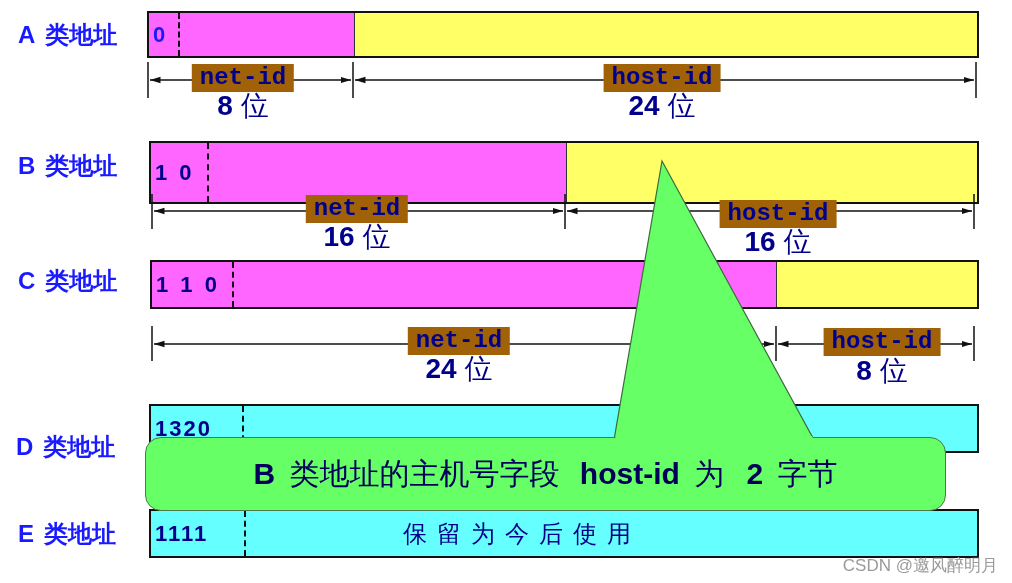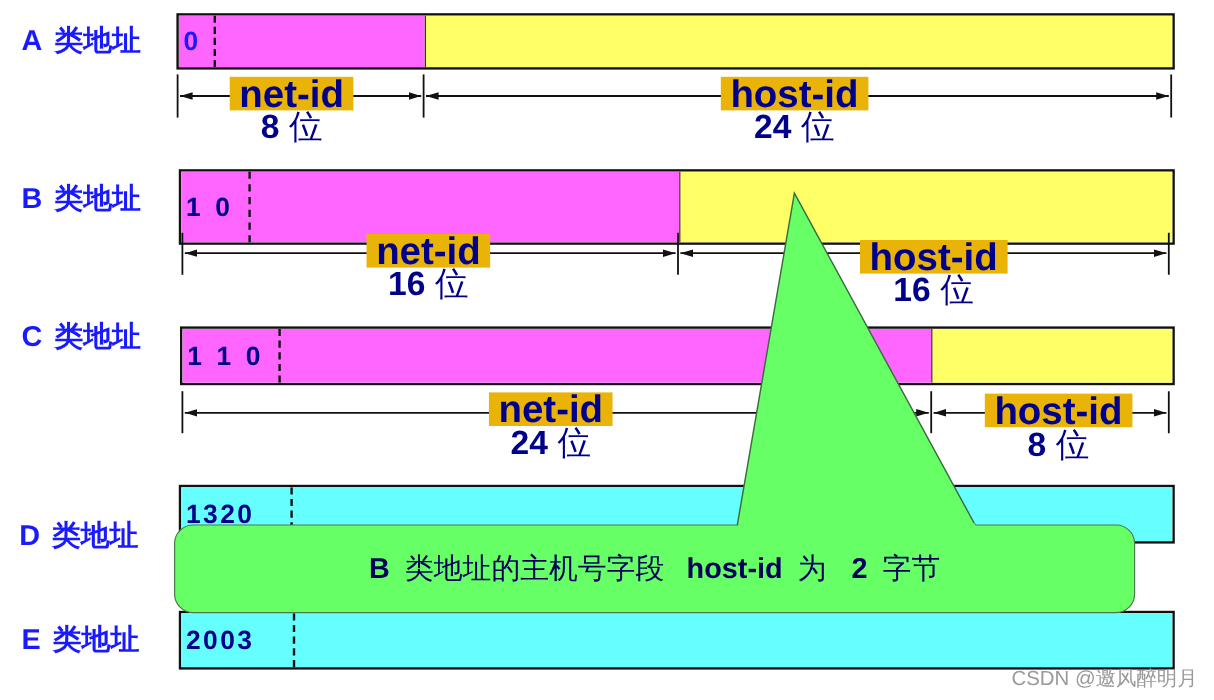--- a/index.html
+++ b/index.html
@@ -10,25 +10,25 @@
     .row-label .txt { font-weight: bold; margin-left: 10px; }
     .bar { position: absolute; border: 2px solid #111; box-sizing: border-box; overflow: hidden; }
     .seg { position: absolute; top: 0; bottom: 0; }
     .seg-net { background: #ff66ff; }
     .seg-host { background: #ffff66; border-left: 1.5px solid #333; }
     .seg-cyan { background: #66ffff; }
     .prefix { position: absolute; top: 50%; transform: translateY(-50%); left: 4px; color: #00008b; font-weight: bold; font-size: 22px; letter-spacing: 3px; }
     .prefix.a { color: #1a1aff; letter-spacing: 0; }
     .dash { position: absolute; top: 0; bottom: 0; width: 0; border-left: 2px dashed #111; }
     .cyan-text { position: absolute; top: 50%; transform: translateY(-50%); color: #00008b; font-size: 24px; letter-spacing: 10px; white-space: nowrap; }
-    .dim-label { position: absolute; color: #00008b; font-weight: bold; font-size: 32px; line-height: 28px; text-align: center; white-space: nowrap; background: #eab308; padding: 0 8px; transform: translateX(-50%); }
+    .dim-label { position: absolute; color: #00008b; font-weight: bold; font-size: 24px; line-height: 28px; text-align: center; white-space: nowrap; background: #a16207; padding: 0 8px; transform: translateX(-50%); font-family: Liberation Mono, monospace; }
     .dim-sub { position: absolute; color: #00008b; font-weight: bold; font-size: 28px; line-height: 28px; text-align: center; white-space: nowrap; transform: translateX(-50%); }
     .dim-sub .unit { font-weight: normal; margin-left: 8px; }
     .callout-box { position: absolute; left: 145px; top: 437px; width: 801px; height: 74px; background: #66ff66; border: 1.5px solid #4a7a4a; border-radius: 16px; box-sizing: border-box; }
-    .callout-text { position: absolute; left: 0; right: 0; top: 50%; transform: translateY(-50%); text-align: center; color: #00005a; font-size: 24px; white-space: nowrap; }
+    .callout-text { position: absolute; left: 0; right: 0; top: 50%; transform: translateY(-50%); text-align: center; color: #00005a; font-size: 30px; white-space: nowrap; }
     .callout-text b { font-weight: bold; }
     .watermark { position: absolute; right: 14px; bottom: 6px; color: #9a9a9a; font-size: 17px; white-space: nowrap; margin-left: 20px; }
     svg.overlay { position: absolute; left: 0; top: 0; }
   </style>
 </head>
 <body>
 
 <div class="row-label" style="left:18px; top:21px;">
   <span class="cls">A</span><span class="txt">类地址</span>
 </div>
@@ -52,37 +52,38 @@
   <span class="prefix a">0</span>
 </div>
 
 <div class="bar" style="left:149px; top:141px; width:830px; height:63px;">
   <div class="seg seg-net" style="left:0; width:415px;"></div>
   <div class="seg seg-host" style="left:415px; right:0;"></div>
   <div class="dash" style="left:56px;"></div>
   <span class="prefix">1 0</span>
 </div>
 
-<div class="bar" style="left:150px; top:272px; width:829px; height:49px;">
+<div class="bar" style="left:150px; top:260px; width:829px; height:49px;">
   <div class="seg seg-net" style="left:0; width:624px;"></div>
   <div class="seg seg-host" style="left:624px; right:0;"></div>
   <div class="dash" style="left:80px;"></div>
   <span class="prefix">1 1 0</span>
 </div>
 
 <div class="bar" style="left:149px; top:404px; width:830px; height:49px;">
   <div class="seg seg-cyan" style="left:0; right:0;"></div>
   <div class="dash" style="left:91px;"></div>
   <span class="prefix" style="letter-spacing:2px;">1320</span>
 </div>
 
 <div class="bar" style="left:149px; top:509px; width:830px; height:49px;">
   <div class="seg seg-cyan" style="left:0; right:0;"></div>
   <div class="dash" style="left:93px;"></div>
-  <span class="prefix" style="letter-spacing:2px;">2003</span>
+  <span class="prefix" style="letter-spacing:2px;">1111</span>
+  <span class="cyan-text" style="left:252px;">保留为今后使用</span>
 </div>
 
 <svg class="overlay" width="1012" height="583" viewBox="0 0 1012 583">
   <defs>
     <marker id="arr" viewBox="0 0 10 10" refX="10" refY="5" markerWidth="7" markerHeight="7" orient="auto-start-reverse">
       <path d="M0,2 L10,5 L0,8 z" fill="#111"></path>
     </marker>
   </defs>
   <g stroke="#111" stroke-width="1.5" fill="none">
 

